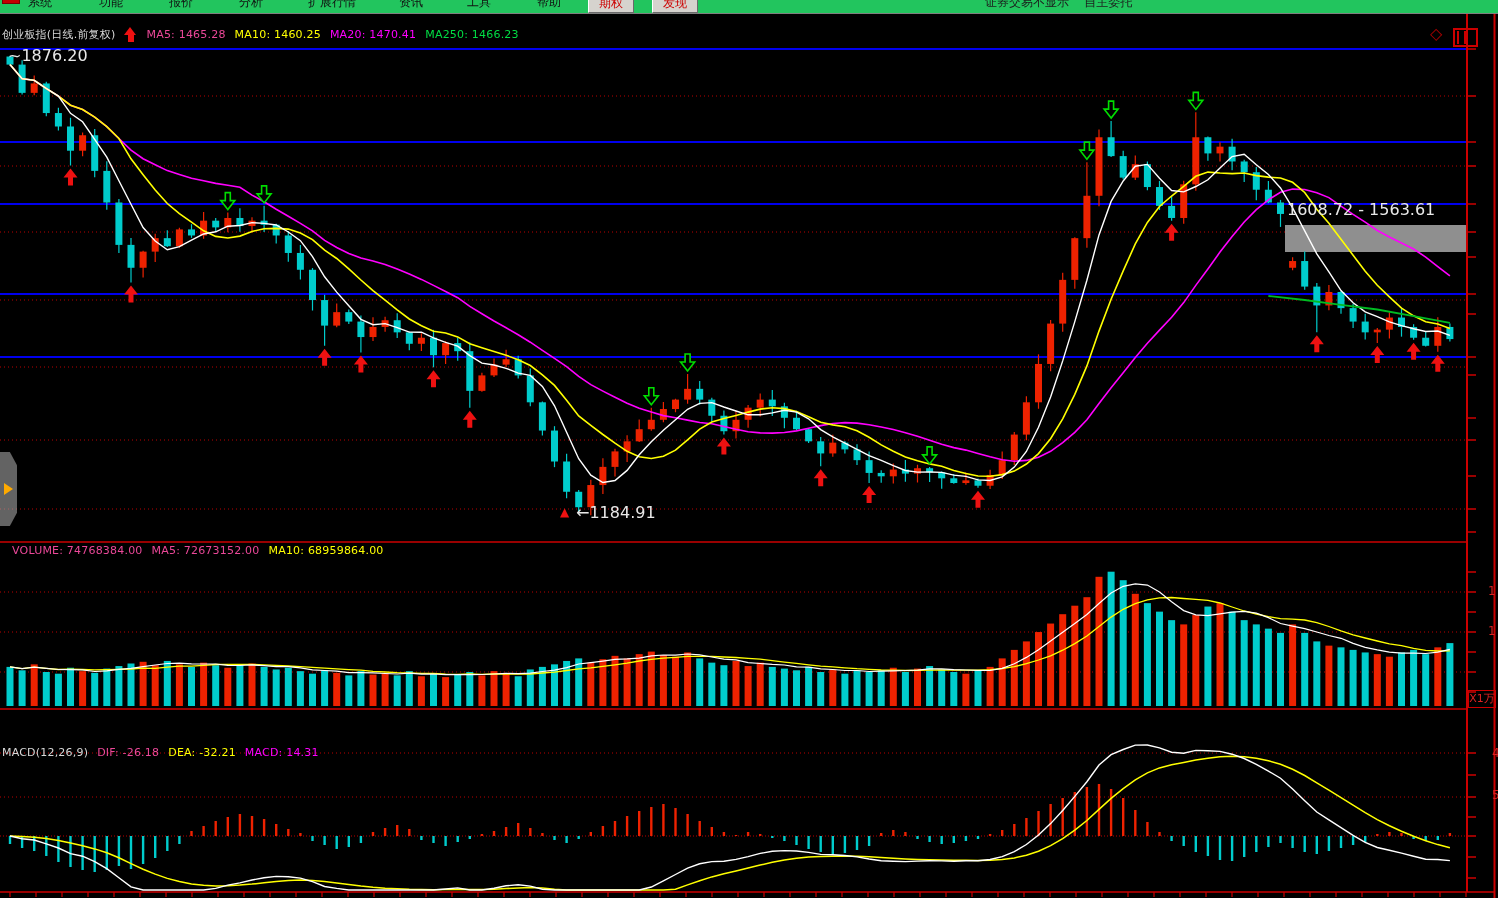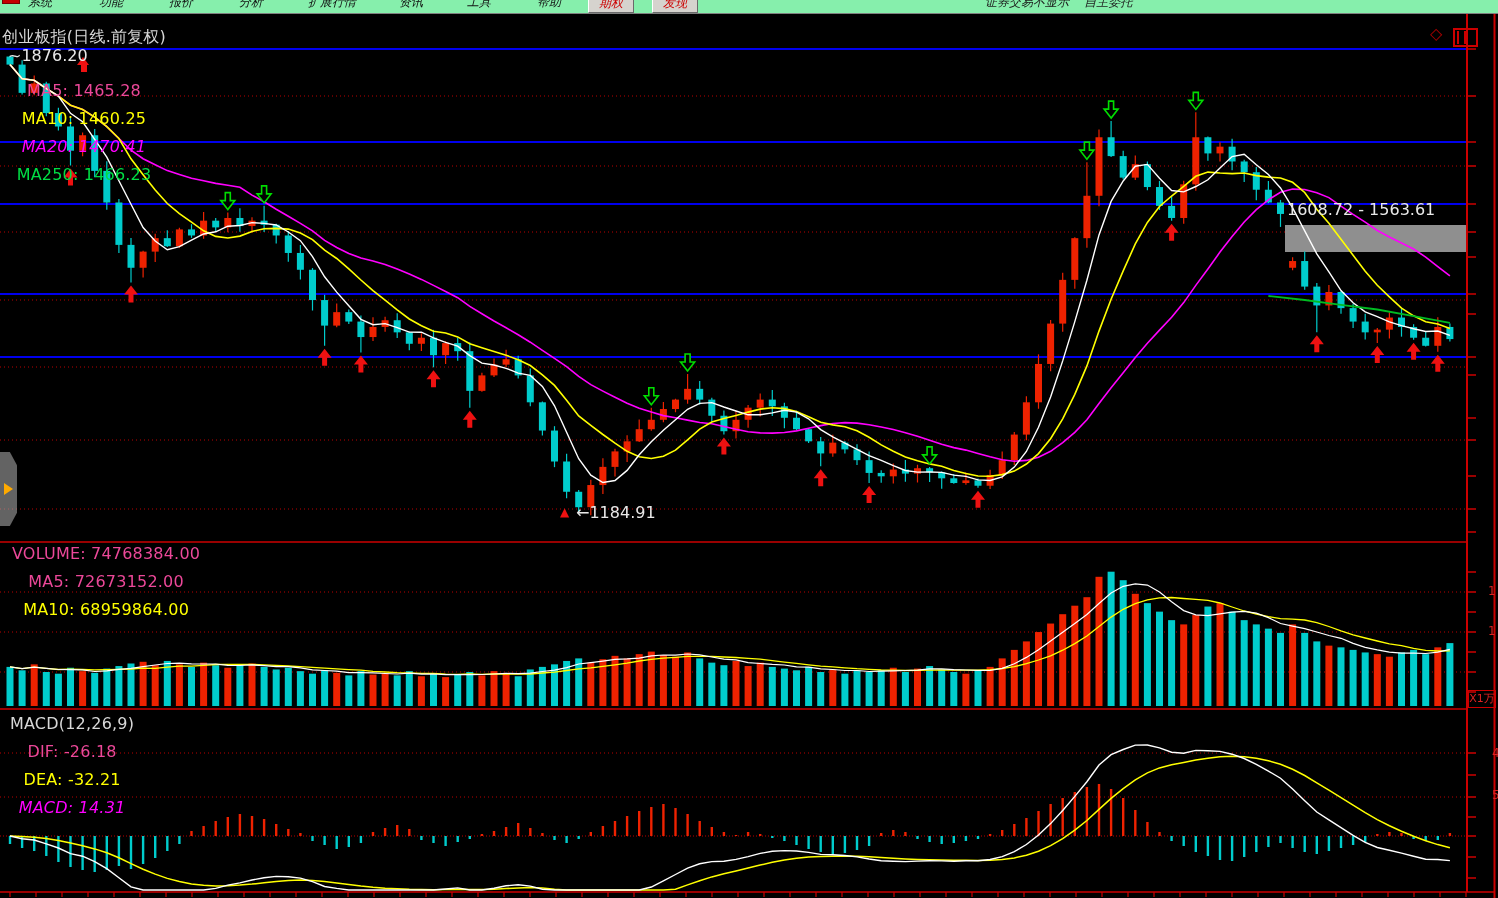--- a/index.html
+++ b/index.html
@@ -1,36 +1,36 @@
 <!DOCTYPE html>
 <html><head>
 <meta charset="utf-8">
 <style>
   html,body{margin:0;padding:0;background:#000;}
   #app{position:relative;width:1498px;height:898px;background:#000;overflow:hidden;
        font-family:"DejaVu Sans",sans-serif;}
   
-  #menubar{position:absolute;left:0;top:0;width:1498px;height:13px;background:#86efac;
-           border-bottom:1px solid #7f7f7f;overflow:hidden;z-index:30;font-style:italic;}
+  #menubar{position:absolute;left:0;top:0;width:1498px;height:13px;background:#22c55e;
+           border-bottom:1px solid #7f7f7f;overflow:hidden;z-index:30;}
   #menubar .inner{position:relative;height:22px;transform:translateY(-8px);}
   .menu-item{position:absolute;top:0;font-size:12px;color:#111;white-space:nowrap;line-height:20px;}
   .menu-hot{position:absolute;top:1px;height:18px;line-height:18px;padding:0 10px;font-size:12px;
             color:#cc0000;background:#d6d3ce;border:1px solid;border-color:#ffffff #6a6a6a #6a6a6a #ffffff;}
   .menu-right{position:absolute;top:0;font-size:12px;color:#1c1c1c;line-height:20px;white-space:pre;}
   #menu-logo{position:absolute;left:2px;top:-2px;width:16px;height:12px;background:#c40000;border:1px solid #7a0000;}
   
   #chart{position:absolute;left:0;top:0;z-index:1;}
   
-  .hdr{position:absolute;z-index:10;display:flex;align-items:center;gap:9px;font-size:16px;
-       white-space:nowrap;letter-spacing:0.2px;flex-direction:column;}
+  .hdr{position:absolute;z-index:10;display:flex;align-items:center;gap:9px;font-size:11px;
+       white-space:nowrap;letter-spacing:0.2px;}
   #k-header{left:2px;top:27px;}
   #vol-header{left:12px;top:544px;}
-  #macd-header{left:2px;top:714px;margin-left:8px;}
+  #macd-header{left:2px;top:746px;}
   .t-gray{color:#d8d8d8;} .t-white{color:#ec4899;} .t-yellow{color:#ffff00;}
-  .t-magenta{color:#ff00ff;font-style:italic;} .t-green{color:#00dd44;}
+  .t-magenta{color:#ff00ff;} .t-green{color:#00dd44;}
   
   .up-arrow-ico{position:relative;display:inline-block;width:13px;height:15px;}
   .up-arrow-ico .head{position:absolute;left:0;top:0;width:0;height:0;
     border-left:6.5px solid transparent;border-right:6.5px solid transparent;border-bottom:8px solid #ee1111;}
   .up-arrow-ico .shaft{position:absolute;left:3.5px;top:8px;width:6px;height:7px;background:#ee1111;}
   
   .fl{position:absolute;z-index:10;font-size:16px;color:#e8e8e8;white-space:nowrap;}
   #low-marker{color:#ee1111;font-size:12px;}
   .axis-num{position:absolute;z-index:10;font-size:12px;color:#dd2222;}
   #vol-mult{position:absolute;z-index:10;left:1468px;top:690px;width:26px;height:16px;

